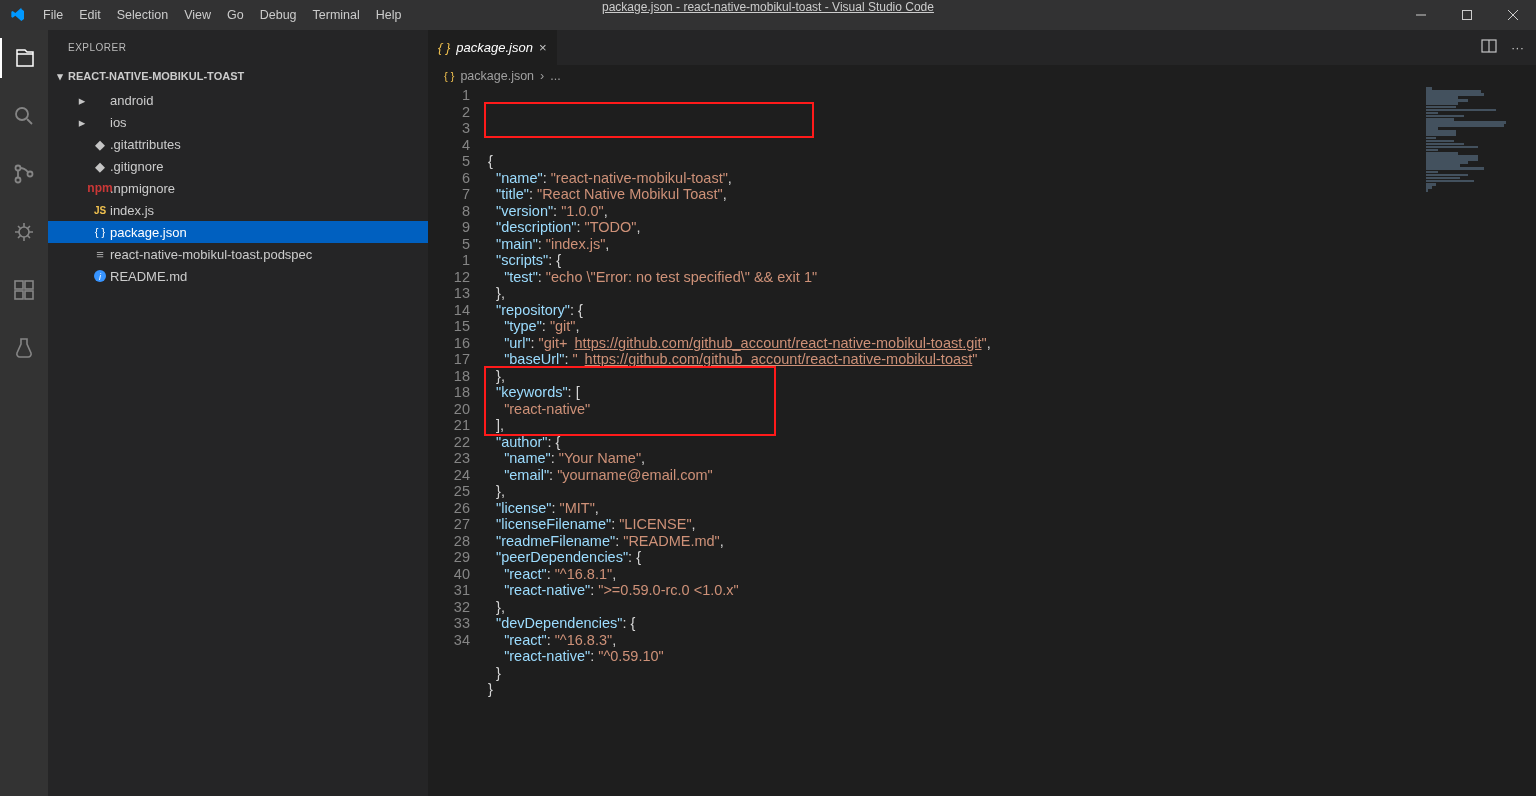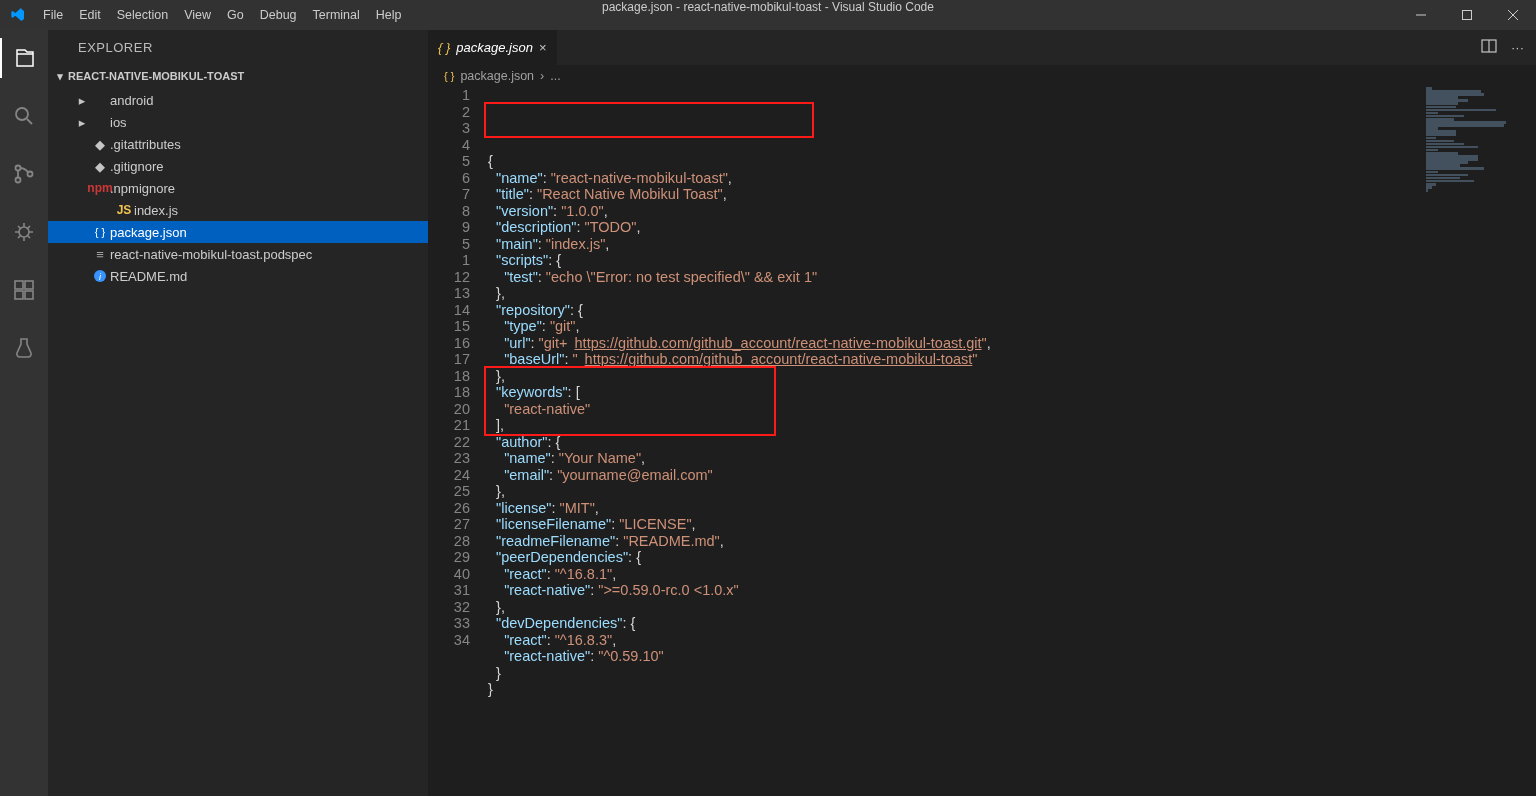--- a/index.html
+++ b/index.html
@@ -2,30 +2,30 @@
 <html><head>
 <meta charset="utf-8">
 <style>
 * { margin:0; padding:0; box-sizing:border-box; font-family: "Segoe UI", sans-serif; }
 body { background:#1e1e1e; color:#cccccc; width:1536px; height:796px; overflow:hidden; font-size:13px; }
 .titlebar { height:30px; background:#323233; display:flex; color:#cccccc; position:relative; }
 .titlebar .logo { width:35px; display:flex; align-items:center; justify-content:center; }
 .titlebar .logo svg { width:16px; height:16px; }
 .menu-items { display:flex; }
 .menu-items .mi { padding:0 8px; line-height:30px; cursor:default; color:#cccccc; font-size:12.5px; }
-.title-center { position:absolute; left:50%; transform:translateX(-50%); font-size:12px; color:#cccccc; }
+.title-center { position:absolute; left:50%; transform:translateX(-50%); font-size:12px; color:#cccccc;text-decoration:underline; }
 .win-controls { margin-left:auto; display:flex; }
 .win-controls .wc { width:46px; height:30px; display:flex; align-items:center; justify-content:center; color:#cccccc; }
 .main { display:flex; height:calc(100% - 30px); }
 .activity-bar { width:48px; background:#333333; display:flex; flex-direction:column; align-items:center; padding-top:8px; gap:18px; }
 .activity-bar .ab-icon { width:48px; height:40px; display:flex; align-items:center; justify-content:center; color:#858585; }
 .activity-bar .ab-icon.active { color:#ffffff; border-left:2px solid #fff; }
 .activity-bar svg { width:24px; height:24px; }
 .sidebar { width:380px; background:#252526; display:flex; flex-direction:column; }
-.sidebar-title { height:35px; line-height:35px; padding-left:20px; font-size:13px; letter-spacing:0.5px; color:#bbbbbb;margin-left:10px; }
+.sidebar-title { height:35px; line-height:35px; padding-left:20px; font-size:10px; letter-spacing:0.5px; color:#bbbbbb; }
 .sidebar-section { height:22px; line-height:22px; background:#252526; padding-left:4px; font-size:11px; font-weight:700; color:#cccccc; display:flex; align-items:center; }
 .sidebar-section .chevron { width:16px; display:flex; justify-content:center; }
 .tree { padding-top:2px; }
 .tree-row { height:22px; display:flex; align-items:center; padding-left:12px; font-size:13px; color:#cccccc; cursor:default; }
 .tree-row .indent { display:inline-block; }
 .tree-row .tw { width:16px; display:flex; justify-content:center; color:#c5c5c5; }
 .tree-row .ficon { width:20px; display:flex; justify-content:center; align-items:center; }
 .tree-row.selected { background:#0060c0; color:#ffffff; }
 .tree-row.selected .ficon, .tree-row.selected .tw { color:#fff; }
 .editor-area { flex:1; display:flex; flex-direction:column; background:#1e1e1e; position:relative; }
@@ -178,21 +178,21 @@
         </div>
         <div class="tree-row">
           <span class="indent" style="width:14px"></span>
           <span class="tw"></span>
           <span class="ficon ic-npm">npm</span>
           <span>.npmignore</span>
         </div>
         <div class="tree-row">
           <span class="indent" style="width:14px"></span>
           <span class="tw"></span>
-          <span class="ficon ic-js" style="font-size:12px;font-weight:700;margin-left:24px;">JS</span>
+          <span class="ficon ic-js" style="font-size:10px;font-weight:700;">JS</span>
           <span>index.js</span>
         </div>
         <div class="tree-row selected">
           <span class="indent" style="width:14px"></span>
           <span class="tw"></span>
           <span class="ficon ic-json" style="font-size:11px;">{ }</span>
           <span>package.json</span>
         </div>
         <div class="tree-row">
           <span class="indent" style="width:14px"></span>

